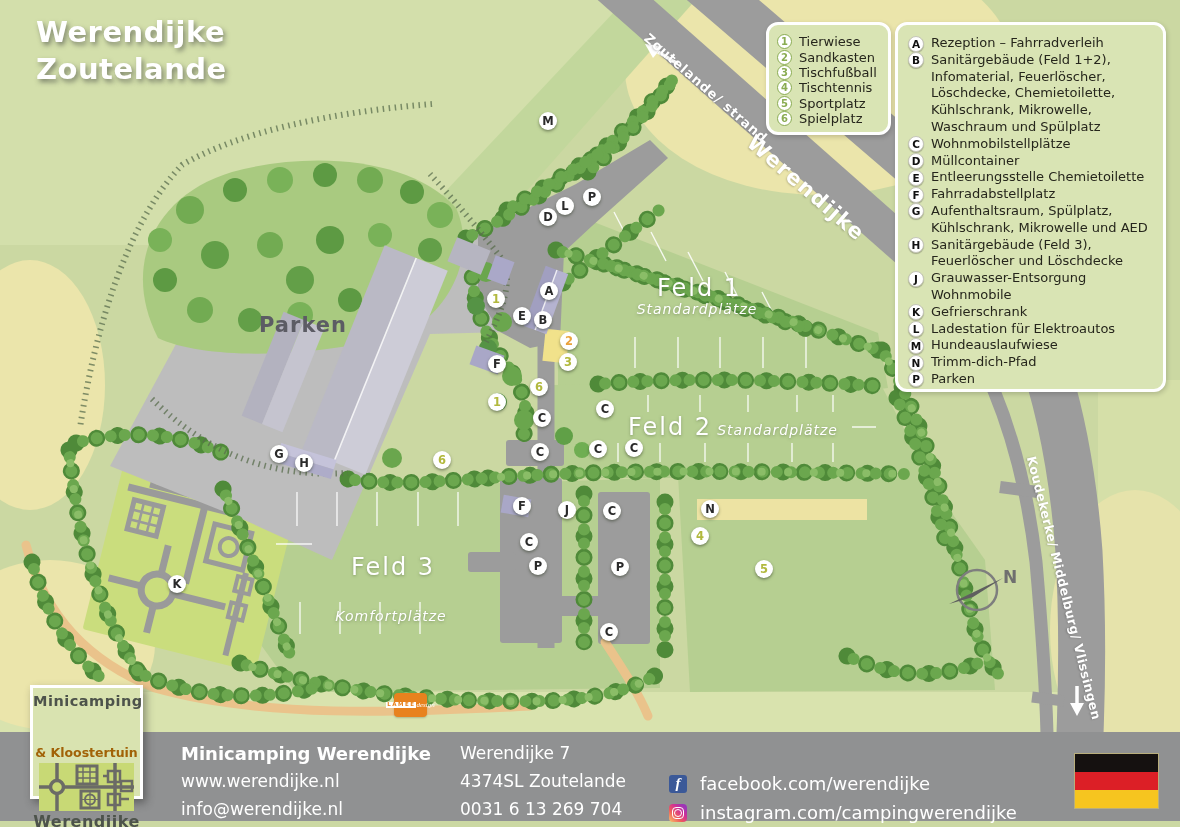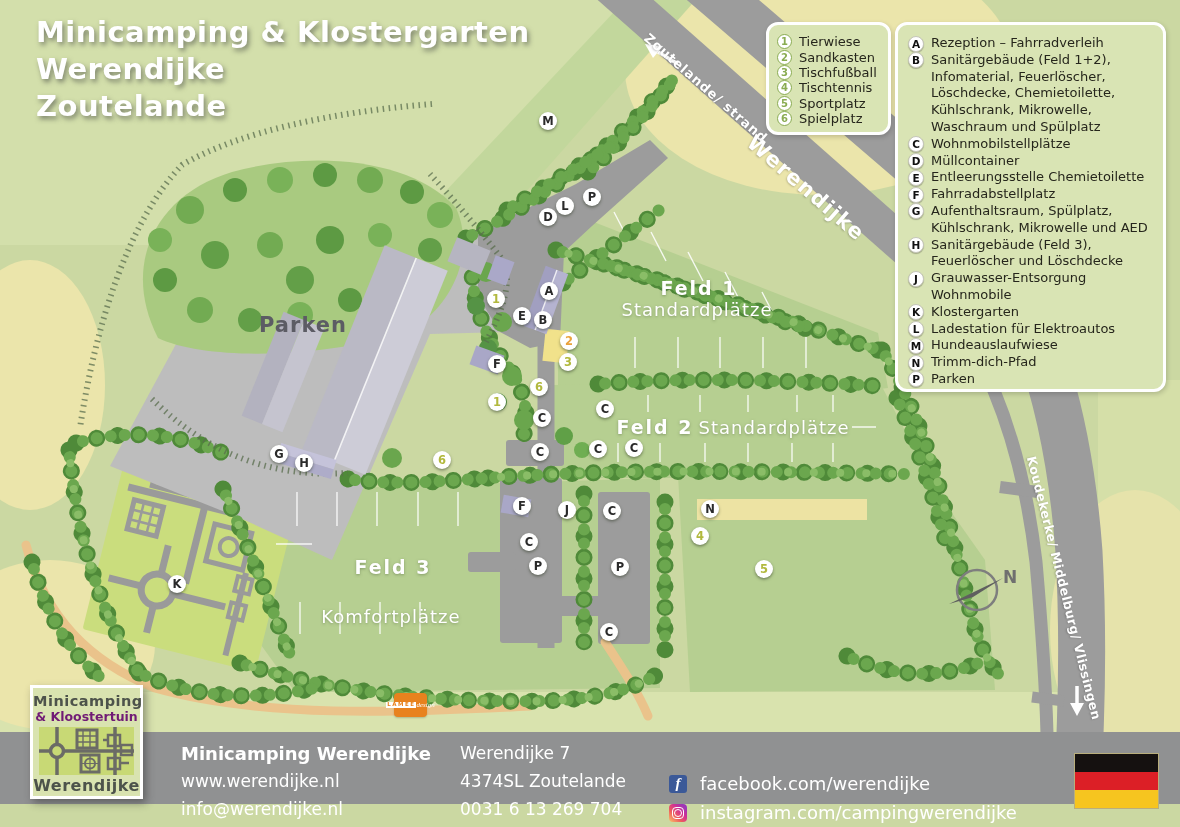--- a/index.html
+++ b/index.html
@@ -30,60 +30,60 @@
   .lc{width:16px;height:16px;border-radius:50%;background:#fff;border:1px solid #c6c6ba;color:#111;
       font-size:10.5px;font-weight:bold;display:flex;align-items:center;justify-content:center;
       box-shadow:0 1px 1px rgba(0,0,0,.25);box-sizing:border-box;flex:0 0 auto;margin-top:0.5px;}
   .lls{flex:1;}
   .lln{font-size:13px;line-height:16.8px;color:#26261c;}
 
   
   .maplab{position:absolute;transform:translate(-50%,-50%);white-space:nowrap;}
   .roadlab{color:#fff;font-weight:bold;text-shadow:0 1px 2px rgba(0,0,0,.25);}
   .fieldlab{color:#fff;text-align:center;text-shadow:0 1px 3px rgba(90,110,70,.55);}
-  .fl-b{font-weight:bold;font-size:19px;letter-spacing:2px;}
-  .fl-i{font-size:18px;letter-spacing:1px;}
+  .fl-b{font-weight:normal;font-size:24px;letter-spacing:2px;}
+  .fl-i{font-style:italic;font-size:14px;letter-spacing:1px;}
 
   
   .mk,.mkn{position:absolute;width:18px;height:18px;border-radius:50%;background:#fff;
       display:flex;align-items:center;justify-content:center;font-size:11.5px;font-weight:bold;
       box-shadow:0 1.5px 3px rgba(40,50,30,.5);}
   .mk{color:#2a2a2a;}
   .mkn{color:#b2b93e;}
   .mkn.o{color:#eaa23c;}
 
   
   .lamee{position:absolute;left:394px;top:693px;width:33px;height:24px;background:#e8821e;border-radius:4px;
          display:flex;flex-direction:row;align-items:center;justify-content:center;line-height:1;
          box-shadow:0 1px 2px rgba(0,0,0,.2);}
   .lamee .l1{font-size:5.5px;font-weight:bold;color:#e8821e;background:#fff;padding:0 1px;letter-spacing:1.5px;}
   .lamee .l2{font-size:7px;color:#fff;font-style:italic;font-family:"Liberation Serif",serif;}
   .credit-text{position:absolute;left:437px;top:699px;color:#fff;font-weight:bold;font-size:15px;
                text-shadow:1px 2px 3px rgba(110,115,100,.9);}
 
   
-  #footer{position:absolute;left:0;top:732px;width:1180px;height:72px;background:#909192;}
+  #footer{position:absolute;left:0;top:732px;width:1180px;height:89px;background:#909192;}
   .fcol{position:absolute;color:#fff;font-size:17px;}
   .fname{font-weight:bold;font-size:18px;}
   .frow{position:absolute;color:#fff;font-size:18px;display:flex;align-items:center;gap:13px;}
   .fbic{width:18px;height:18px;border-radius:3px;background:#3b5998;color:#fff;display:flex;align-items:center;
         justify-content:center;font-family:"Liberation Serif",serif;font-weight:bold;font-style:italic;font-size:15px;flex:0 0 auto;}
   .igic{width:18px;height:18px;border-radius:4px;position:relative;flex:0 0 auto;
         background:linear-gradient(45deg,#f8c46b 0%,#ee5d5c 35%,#d33291 60%,#9b36b7 85%);}
   .igic::before{content:'';position:absolute;inset:3px;border:1.6px solid #fff;border-radius:4px;}
   .igic::after{content:'';position:absolute;width:6px;height:6px;border:1.6px solid #fff;border-radius:50%;
                left:50%;top:50%;transform:translate(-50%,-50%);}
   #flag{position:absolute;left:1074px;top:753px;width:85px;height:56px;border:1px solid #b9ae7c;box-sizing:border-box;}
   #flag div{height:33.33%;}
 
   
   #logobox{position:absolute;left:30px;top:685px;width:113px;height:114px;background:#d9e3b0;border:3px solid #fff;
            box-shadow:3px 4px 8px rgba(40,40,40,.45);box-sizing:border-box;text-align:center;}
   #logobox .t1{font-size:14.5px;font-weight:bold;color:#4d534b;margin-top:5px;letter-spacing:.5px;}
-  #logobox .t2{font-size:12.5px;font-weight:bold;color:#701a75;}
+  #logobox .t2{font-size:12.5px;font-weight:bold;color:#a16207;margin-top:36px;}
   #logobox .t3{font-size:16px;font-weight:bold;color:#4d534b;letter-spacing:.5px;}
   #logobox svg{display:block;margin:3px auto 1px auto;}
 </style>
 </head>
 <body>
 
 <div id="stage">
 
   <svg id="mapsvg" width="1180" height="732" viewBox="0 0 1180 732">
 
@@ -325,21 +325,20 @@
 
     <g stroke="#fff" fill="#fff">
       <line x1="678" y1="64" x2="658" y2="52" stroke-width="3.5"></line>
       <polygon points="645,44 663,46 653,58" stroke="none"></polygon>
       <line x1="1077" y1="686" x2="1077" y2="706" stroke-width="3.5"></line>
       <polygon points="1077,716 1070,703 1084,703" stroke="none"></polygon>
     </g>
   </svg>
 
   <div class="title">
-    <div>Minicamping &amp; Klostergarten</div>
     <div>Werendijke</div>
     <div>Zoutelande</div>
   </div>
 
   <div class="maplab roadlab" style="left:706px;top:88px;font-size:13px;letter-spacing:1px;transform:translate(-50%,-50%) rotate(41deg);">Zoutelande/ strand</div>
   <div class="maplab roadlab" style="left:806px;top:188px;font-size:21px;letter-spacing:1.5px;transform:translate(-50%,-50%) rotate(41deg);">Werendijke</div>
   <div class="maplab roadlab" style="left:1064px;top:588px;font-size:12.5px;letter-spacing:.5px;transform:translate(-50%,-50%) rotate(76deg);">Koudekerke/ Middelburg/ Vlissingen</div>
   <div class="maplab" style="left:303px;top:325px;font-size:21px;font-weight:bold;color:#5c5c64;letter-spacing:1px;">Parken</div>
   <div class="maplab fieldlab fl-b" style="left:699px;top:288px;">Feld 1</div>
   <div class="maplab fieldlab fl-i" style="left:697px;top:309px;">Standardplätze</div>
@@ -469,21 +468,21 @@
       </div>
     <div class="lrow">
         <span class="lc">J</span>
         <div class="lls">
           <div class="lln">Grauwasser-Entsorgung Wohnmobile</div>
         </div>
       </div>
     <div class="lrow">
         <span class="lc">K</span>
         <div class="lls">
-          <div class="lln">Klostergarten</div>
+          <div class="lln">Gefrierschrank</div>
         </div>
       </div>
     <div class="lrow">
         <span class="lc">L</span>
         <div class="lls">
           <div class="lln">Ladestation für Elektroautos</div>
         </div>
       </div>
     <div class="lrow">
         <span class="lc">M</span>

